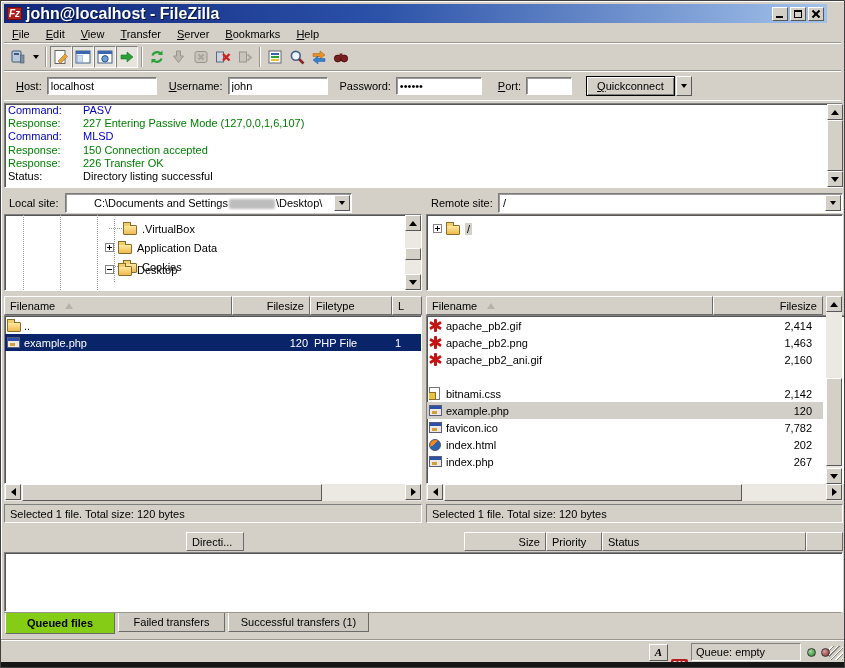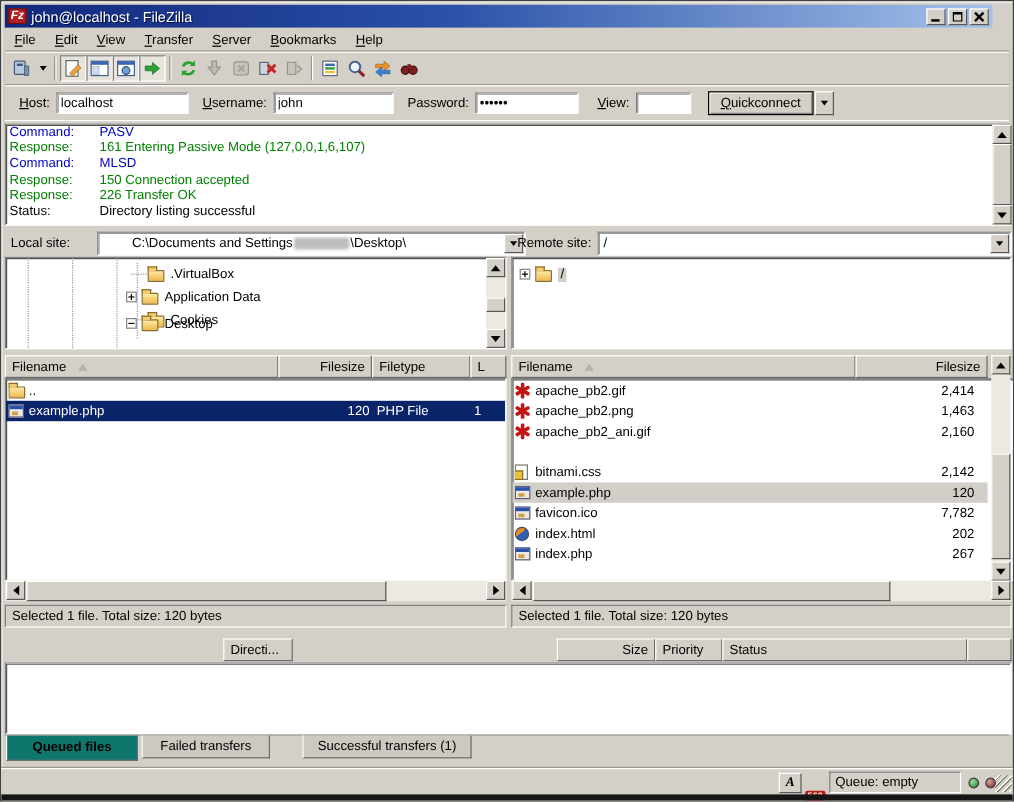--- a/index.html
+++ b/index.html
@@ -8,21 +8,21 @@
     font-family:"Liberation Sans","DejaVu Sans",sans-serif;font-size:11px;color:#000;
     border:1px solid #404040;box-shadow:inset 1px 1px 0 #fff;overflow:hidden;}
   .acc::first-letter{text-decoration:underline;}
 
   
   .titlebar{position:absolute;left:3px;top:3px;right:17px;height:19px;
     background:linear-gradient(90deg,#10277c 0%,#2b51a8 45%,#a3c2ea 100%);
     display:flex;align-items:center;padding:0 2px;}
   .fzicon{width:15px;height:13px;background:#b21f1f;border:1px solid #6d0f0f;color:#fff;
     font-weight:bold;font-size:10px;line-height:12px;text-align:center;margin:0 4px 0 1px;font-style:italic;}
-  .wtitle{color:#fff;font-weight:normal;font-size:12px;text-shadow:1px 1px 0 #00103a;flex:1;}
+  .wtitle{color:#fff;font-weight:bold;font-size:16px;text-shadow:1px 1px 0 #00103a;flex:1;}
   .tbtns{display:flex;gap:2px;margin-right:1px;}
   .tbtn{width:16px;height:14px;background:#d4d0c8;border:1px solid;border-color:#fff #585858 #585858 #fff;
     position:relative;}
   .tbtn .g-min{position:absolute;left:3px;bottom:2px;width:7px;height:2px;background:#000;}
   .tbtn .g-max{position:absolute;left:3px;top:2px;width:8px;height:8px;border:1px solid #000;border-top-width:2px;}
   .tbtn .g-x1,.tbtn .g-x2{position:absolute;left:2px;top:5px;width:10px;height:2px;background:#000;}
   .tbtn .g-x1{transform:rotate(45deg);} .tbtn .g-x2{transform:rotate(-45deg);}
 
   
   .menubar{position:absolute;left:3px;top:23px;right:3px;height:19px;display:flex;align-items:center;}
@@ -124,21 +124,21 @@
   .statusline{position:absolute;top:503px;height:19px;border:1px solid;
     border-color:#808080 #fff #fff #808080;display:flex;align-items:center;padding:0 5px;background:#d4d0c8;}
 
   
   .queuebody{position:absolute;left:3px;top:551px;width:839px;height:60px;background:#fff;
     border:1px solid;border-color:#808080 #fff #fff #808080;box-shadow:inset 1px 1px 0 #555;}
   .tabstrip{position:absolute;left:3px;top:611px;right:3px;height:22px;border-top:1px solid #9a968e;}
   .tab{position:absolute;top:0;height:19px;background:#cdc9c1;border:1px solid;
     border-color:#e9e6e0 #6b6b6b #6b6b6b #fff;display:flex;align-items:center;justify-content:center;
     border-top:none;}
-  .tab.active{height:21px;background:#0f766e;font-weight:bold;}
+  .tab.active{height:21px;background:#84cc16;font-weight:bold;}
 
   
   .statusbar{position:absolute;left:0;right:0;top:638px;height:25px;background:#d4d0c8;
     border-top:1px solid #9a968e;box-shadow:inset 0 1px 0 #fff;}
   .sb-abtn{position:absolute;left:648px;top:4px;width:19px;height:17px;background:#d4d0c8;
     border:1px solid;border-color:#fff #585858 #585858 #fff;text-align:center;
     font:bold italic 11px "Liberation Serif","DejaVu Serif",serif;line-height:15px;}
   .sb-badge{position:absolute;left:670px;top:7px;height:11px;background:#b91c1c;color:#fff;
     font:bold 7px "Liberation Mono","DejaVu Sans Mono",monospace;line-height:10px;padding:0 2px;border-radius:2px;margin-top:12px;}
   .sb-queue{position:absolute;left:690px;top:3px;width:110px;height:18px;border:1px solid;
@@ -281,36 +281,36 @@
     </span>
   </div>
 
   <div class="quickbar">
     <span class="qlabel acc">Host:</span>
     <input class="field" style="width: 110px;" value="localhost">
     <span class="qlabel acc">Username:</span>
     <input class="field" style="width: 100px;" value="john">
     <span class="qlabel">Password:</span>
     <input class="field" style="width: 86px;" value="••••••">
-    <span class="qlabel acc" style="margin-left:16px">View:</span>
+    <span class="qlabel acc" style="margin-left:16px">Port:</span>
     <input class="field" style="width: 46px;" value="">
     <button class="qbtn acc">Quickconnect</button>
     <span class="qdd">
         <span class="tri-dn"></span>
       </span>
   </div>
 
   <div class="logpane">
     <div class="logline t-cmd">
         <span class="loglabel">Command:</span>
         <span>PASV</span>
       </div>
     <div class="logline t-resp">
         <span class="loglabel">Response:</span>
-        <span>161 Entering Passive Mode (127,0,0,1,6,107)</span>
+        <span>227 Entering Passive Mode (127,0,0,1,6,107)</span>
       </div>
     <div class="logline t-cmd">
         <span class="loglabel">Command:</span>
         <span>MLSD</span>
       </div>
     <div class="logline t-resp">
         <span class="loglabel">Response:</span>
         <span>150 Connection accepted</span>
       </div>
     <div class="logline t-resp">
@@ -326,21 +326,21 @@
     <span class="sbtn" style="top:0;">
         <span class="a-up"></span>
       </span>
     <span class="thumb" style="left:0;top:16px;width:16px;height:51px;"></span>
     <span class="sbtn" style="bottom:0;">
         <span class="a-dn"></span>
       </span>
   </div>
 
   <span class="sitelabel" style="left:8px;">Local site:</span>
-  <div class="combo" style="left:80px;width:357px;padding-left:28px;">
+  <div class="combo" style="left:64px;width:287px;padding-left:28px;">
     <span><span>C:\Documents and Settings</span><span class="redacted"></span><span>\Desktop\</span></span>
     <span class="cdd">
         <span class="tri-dn"></span>
       </span>
   </div>
 
   <span class="sitelabel" style="left:430px;">Remote site:</span>
   <div class="combo" style="left:497px;width:345px;">
     <span>/</span>
     <span class="cdd">
@@ -548,21 +548,21 @@
 
   <div class="queuebody"></div>
 
   <div class="tabstrip">
     <span class="tab active" style="left:1px;width:110px;">
         <span>Queued files</span>
       </span>
     <span class="tab" style="left:114px;width:107px;">
         <span>Failed transfers</span>
       </span>
-    <span class="tab" style="left:224px;width:141px;margin-left:24px;">
+    <span class="tab" style="left:224px;width:141px;">
         <span>Successful transfers (1)</span>
       </span>
   </div>
 
   <div class="statusbar">
     <span class="sb-abtn">A</span>
     <span class="sb-badge">560</span>
     <span class="sb-queue">
         <span>Queue: empty</span>
       </span>

